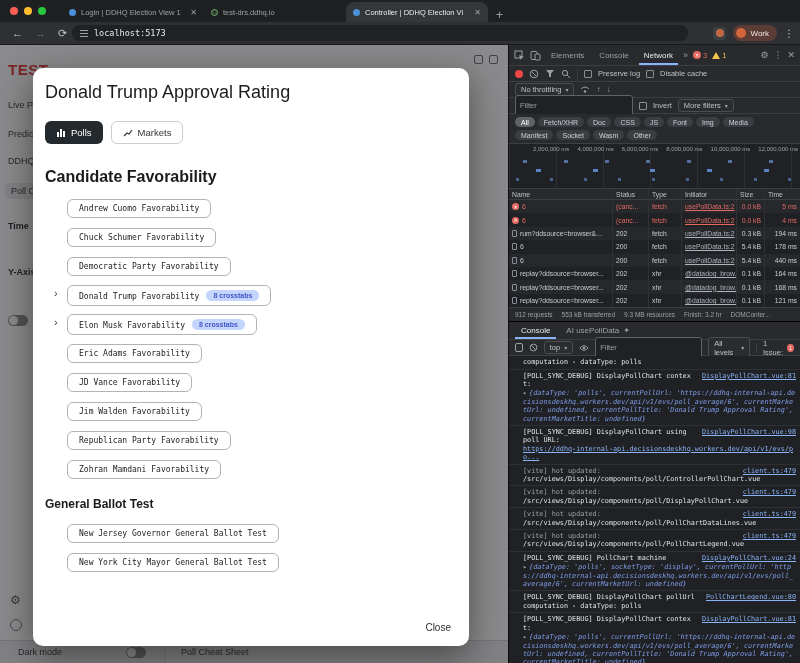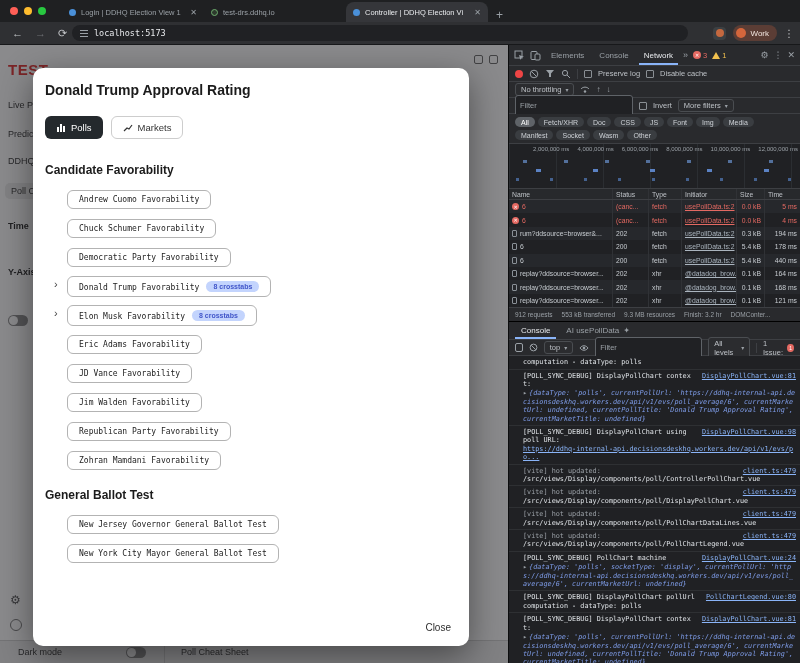--- a/index.html
+++ b/index.html
@@ -54,26 +54,26 @@
   .hdr-ico { position:absolute; top:10px; width:9px; height:9px; border:1px solid #666; border-radius:2px; }
   .bottombar { position:absolute; left:0; right:0; bottom:0; height:23px; background:#ededed; border-top:1px solid #cfcfcf; display:flex; align-items:center; font-size:9px; color:#333; }
   .bottombar .dm { margin-left:18px; }
   .bottombar .tg { margin-left:64px; }
   .bottombar .vdiv { width:1px; height:23px; background:#cfcfcf; margin-left:18px; }
   .bottombar .pcs { margin-left:16px; }
   .dim { position:absolute; inset:0; background:rgba(30,31,34,.52); }
 
   
   .modal { position:absolute; left:33px; top:23px; width:436px; height:578px; background:#fff; border-radius:10px; box-shadow:0 10px 34px rgba(0,0,0,.45); padding:14px 12px; color:#1b1b1b; }
-  .mtitle { font-size:14px; font-weight:700; }
+  .mtitle { font-size:18px; font-weight:400; }
   .mode-tabs { margin-top:18px; display:flex; gap:8px; }
   .mode-tab { height:23px; border-radius:6px; display:inline-flex; align-items:center; gap:5px; padding:0 11px; font-size:9.5px; }
   .mode-tab.on { background:#24292d; color:#fff; }
   .mode-tab.off { background:#fff; border:1px solid #cdcdcd; color:#333; }
-  .mh { font-size:12px; font-weight:700; margin-top:24px; }
+  .mh { font-size:16px; font-weight:700; margin-top:24px; }
   .flist { margin-top:12px; margin-left:22px; }
   .frow { position:relative; height:20px; margin-bottom:9px; display:flex; align-items:center; }
   .chev { position:absolute; left:-13px; top:2px; font-size:11px; color:#444; }
   .pillbtn { display:inline-flex; align-items:flex-end; gap:7px; border:1px solid #b3b3b3; border-radius:6px; padding:4px 11px; background:#fff; font-family:"DejaVu Sans Mono",monospace; font-size:8px; color:#222; white-space:nowrap; }
   .xtab { background:#c3d4fd; color:#4156c9; font-size:7px; font-weight:700; border-radius:9px; padding:2px 7px; font-family:"Liberation Sans",sans-serif; }
   .mh2 { font-size:12px; font-weight:700; margin-top:18px; }
   .closebtn { position:absolute; right:18px; bottom:13px; font-size:10px; color:#2e2e2e; }
 
   
   .dt-toolbar { height:21px; flex:none; background:#292a2d; border-bottom:1px solid #3d3f43; display:flex; align-items:center; padding:0 5px; gap:5px; font-size:8px; }

